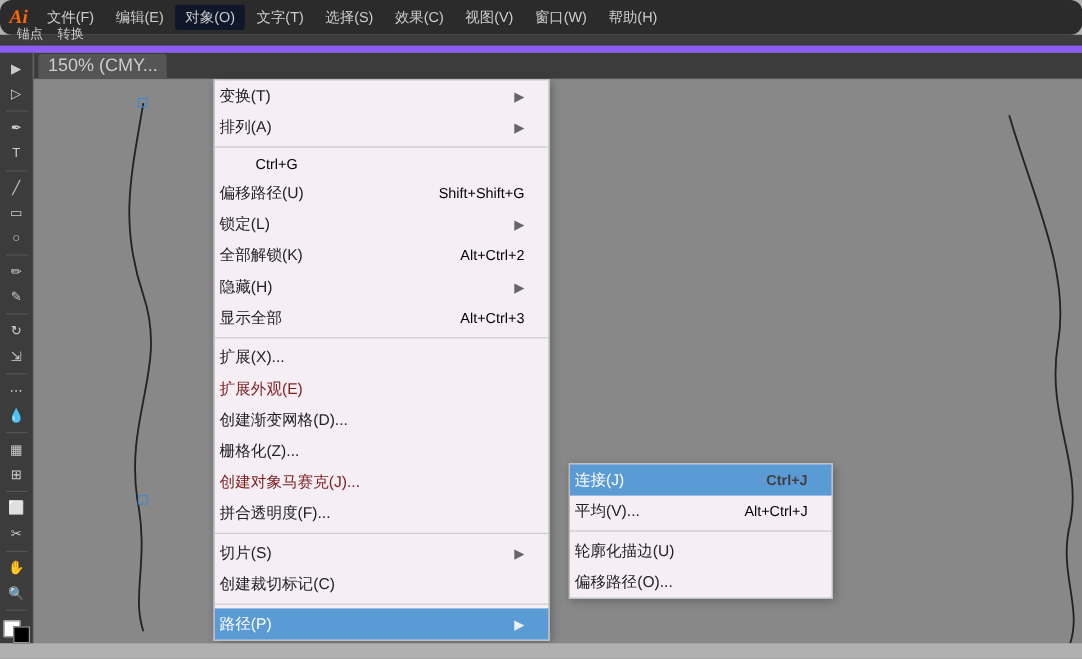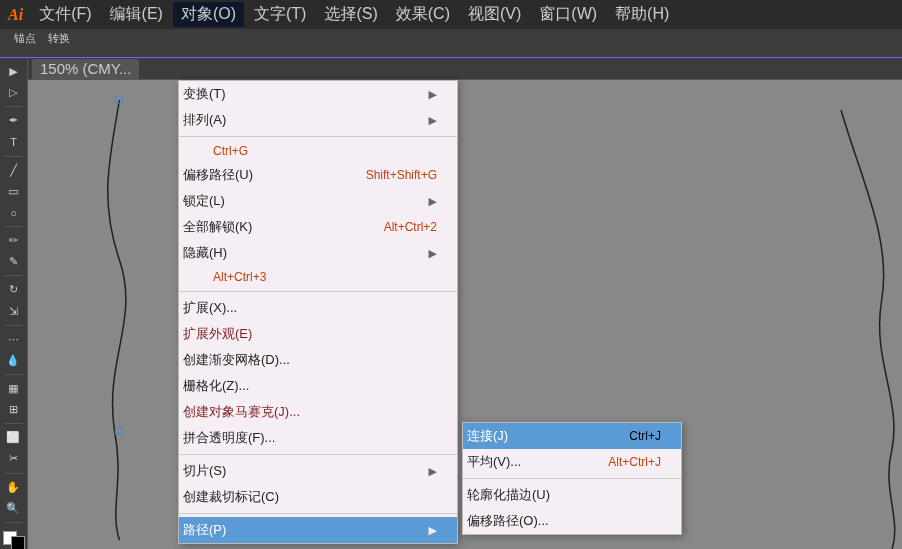--- a/index.html
+++ b/index.html
@@ -15,52 +15,53 @@
 
     
     .title-bar {
       height: 29px;
       background: #2b2b2b;
       display: flex;
       align-items: center;
       padding: 0 8px;
       color: #ccc;
       font-size: 13px;
+      border-radius: 10px;
     }
     .title-bar-logo {
       color: #ff6600;
       font-weight: bold;
       font-size: 16px;
       font-style: italic;
       margin-right: 8px;
       font-family: Georgia, serif;
     }
     .title-bar-menus {
       display: flex;
       gap: 2px;
     }
     .title-bar-menu-item {
       padding: 2px 8px;
       color: #ccc;
       cursor: pointer;
       border-radius: 2px;
-      font-size: 16px;
+      font-size: 12px;
     }
     .title-bar-menu-item.active {
       background: #0f172a;
     }
 
     
     .toolbar {
-      height: 29px;
+      height: 15px;
       background: #3c3c3c;
       display: flex;
-      align-items: flex-start;
+      align-items: flex-end;
       padding: 0 8px;
-      border-bottom: 1px solid #8b5cf6;
+      border-bottom: 6px solid #8b5cf6;
     }
     .toolbar-item {
       color: #ccc;
       font-size: 11px;
       padding: 2px 6px;
     }
 
     
     .main-area {
       display: flex;
@@ -193,25 +194,25 @@
       color: #7f1d1d;
       cursor: default;
     }
     .menu-separator {
       height: 1px;
       background: #ccc;
       margin: 3px 0;
     }
     .menu-item-label { flex: 1; }
     .menu-item-shortcut {
-      color: #c2410c;
+      color: #000000;
       font-size: 12px;
       margin-left: 30px;
     }
-    .menu-item.active .menu-item-shortcut { color: #000000; }
+    .menu-item.active .menu-item-shortcut { color: #404040; font-weight: bold; }
     .menu-item-arrow {
       margin-left: 8px;
       font-size: 11px;
       color: #666;
     }
     .menu-item.active .menu-item-arrow { color: #eee; }
 
     
     .submenu-popup {
       position: absolute;
@@ -324,20 +325,21 @@
             </div>
             <div class="menu-item">
               <span class="menu-item-label">全部解锁(K)</span>
               <span class="menu-item-shortcut">Alt+Ctrl+2</span>
             </div>
             <div class="menu-item">
               <span class="menu-item-label">隐藏(H)</span>
               <span class="menu-item-arrow">▶</span>
             </div>
             <div class="menu-item">
+              <span class="menu-item-label">显示全部</span>
               <span class="menu-item-shortcut">Alt+Ctrl+3</span>
             </div>
             <div class="menu-separator"></div>
             <div class="menu-item">
               <span class="menu-item-label">扩展(X)...</span>
             </div>
             <div class="menu-item disabled">
               <span class="menu-item-label">扩展外观(E)</span>
             </div>
             <div class="menu-item">
@@ -360,21 +362,21 @@
             <div class="menu-item">
               <span class="menu-item-label">创建裁切标记(C)</span>
             </div>
             <div class="menu-separator"></div>
             <div class="menu-item active">
               <span class="menu-item-label">路径(P)</span>
               <span class="menu-item-arrow">▶</span>
             </div>
           </div>
 
-        <div class="submenu-popup" style="left: 434px; top: 320px; margin-top: 22px;" id="path-submenu">
+        <div class="submenu-popup" style="left: 446px; top: 320px;" id="path-submenu">
             <div class="menu-item active">
               <span class="menu-item-label">连接(J)</span>
               <span class="menu-item-shortcut">Ctrl+J</span>
             </div>
             <div class="menu-item">
               <span class="menu-item-label">平均(V)...</span>
               <span class="menu-item-shortcut">Alt+Ctrl+J</span>
             </div>
             <div class="menu-separator"></div>
             <div class="menu-item">

